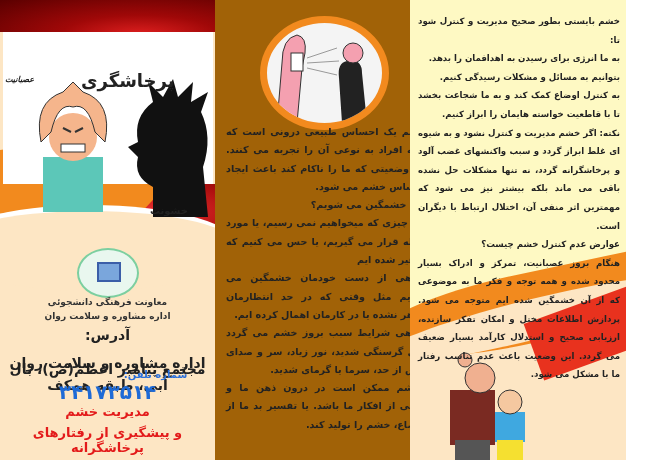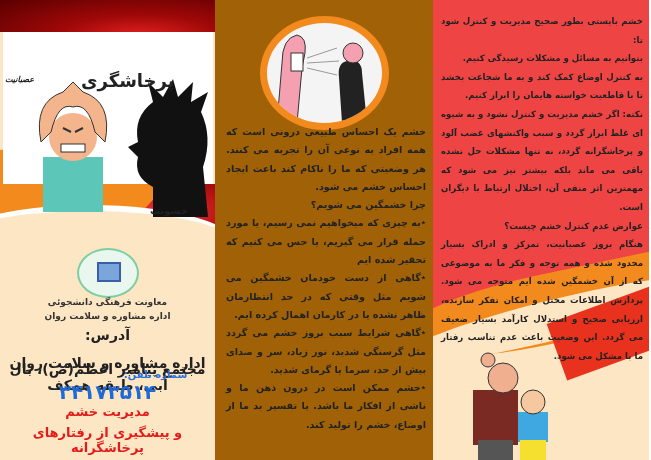--- a/index.html
+++ b/index.html
@@ -1,20 +1,20 @@
 <!DOCTYPE html>
 <html><head>
 <meta charset="utf-8">
 <style>
   html,body{margin:0;padding:0;}
   body{width:651px;height:460px;overflow:hidden;background:#fff;font-family:"DejaVu Sans",sans-serif;position:relative;}
   .panel{position:absolute;top:0;height:460px;overflow:hidden;}
   #p-left{left:0;width:215px;background:#fde6c4;}
   #p-mid{left:215px;width:220px;background:#a16207;}
-  #p-right{left:433px;width:216px;background:#ef4444;}
+  #p-right{left:410px;width:216px;background:#fef9c3;}
 
   
   .red-top{position:absolute;left:0;top:0;width:215px;height:32px;background:radial-gradient(ellipse at 65% 110%,#e02020 0,#a00808 40%,#5a0000 100%);}
   .cover-img{position:absolute;left:3px;top:32px;width:210px;height:152px;background:#fff;}
   .red-bottom{position:absolute;left:0;top:184px;width:215px;height:70px;background:radial-gradient(ellipse at 70% 40%,#e83030 0,#b01010 45%,#600000 100%);}
   .orange-swoosh{position:absolute;left:-40px;top:140px;width:230px;height:130px;border-radius:0 0 100% 0;background:#f28a1e;transform:rotate(-8deg);}
   .white-swoosh{position:absolute;left:-60px;top:205px;width:300px;height:80px;border-radius:50%;border-top:6px solid #fff;background:#fde6c4;}
   .boy{position:absolute;left:30px;top:40px;width:80px;height:140px;}
   .silhouette{position:absolute;left:120px;top:45px;width:90px;height:140px;}
   .cover-word{position:absolute;font-weight:bold;color:#222;direction:rtl;}
@@ -117,19 +117,20 @@
     <rect x="15" y="40" width="45" height="55" fill="#7a2a22"></rect>
     <rect x="20" y="90" width="35" height="20" fill="#555"></rect>
     <circle cx="45" cy="28" r="15" fill="#f0b090" stroke="#333"></circle>
     <circle cx="30" cy="10" r="7" fill="#f0b090" stroke="#333"></circle>
     <rect x="60" y="62" width="30" height="30" fill="#3fa8e0"></rect>
     <rect x="62" y="90" width="26" height="20" fill="#f5e030"></rect>
     <circle cx="75" cy="52" r="12" fill="#f5c8a0" stroke="#333"></circle>
   </svg>
   <div class="text-block right-text">
     <p>خشم بایستی بطور صحیح مدیریت و کنترل شود تا:</p>
+    <p>به ما انرژی برای رسیدن به اهدافمان را بدهد.</p>
     <p>بتوانیم به مسائل و مشکلات رسیدگی کنیم.</p>
     <p>به کنترل اوضاع کمک کند و به ما شجاعت بخشد تا با قاطعیت خواسته هایمان را ابراز کنیم.</p>
     <p>نکته: اگر خشم مدیریت و کنترل نشود و به شیوه ای غلط ابراز گردد و سبب واکنشهای غضب آلود و پرخاشگرانه گردد، نه تنها مشکلات حل نشده باقی می ماند بلکه بیشتر نیز می شود که مهمترین اثر منفی آن، اختلال ارتباط با دیگران است.</p>
     <p>عوارض عدم کنترل خشم چیست؟</p>
     <p>هنگام بروز عصبانیت، تمرکز و ادراک بسیار محدود شده و همه توجه و فکر ما به موضوعی که از آن خشمگین شده ایم متوجه می شود. پردازش اطلاعات مختل و امکان تفکر سازنده، ارزیابی صحیح و استدلال کارآمد بسیار ضعیف می گردد. این وضعیت باعث عدم تناسب رفتار ما با مشکل می شود.</p>
   </div>
 </div>
 
 </body></html>

